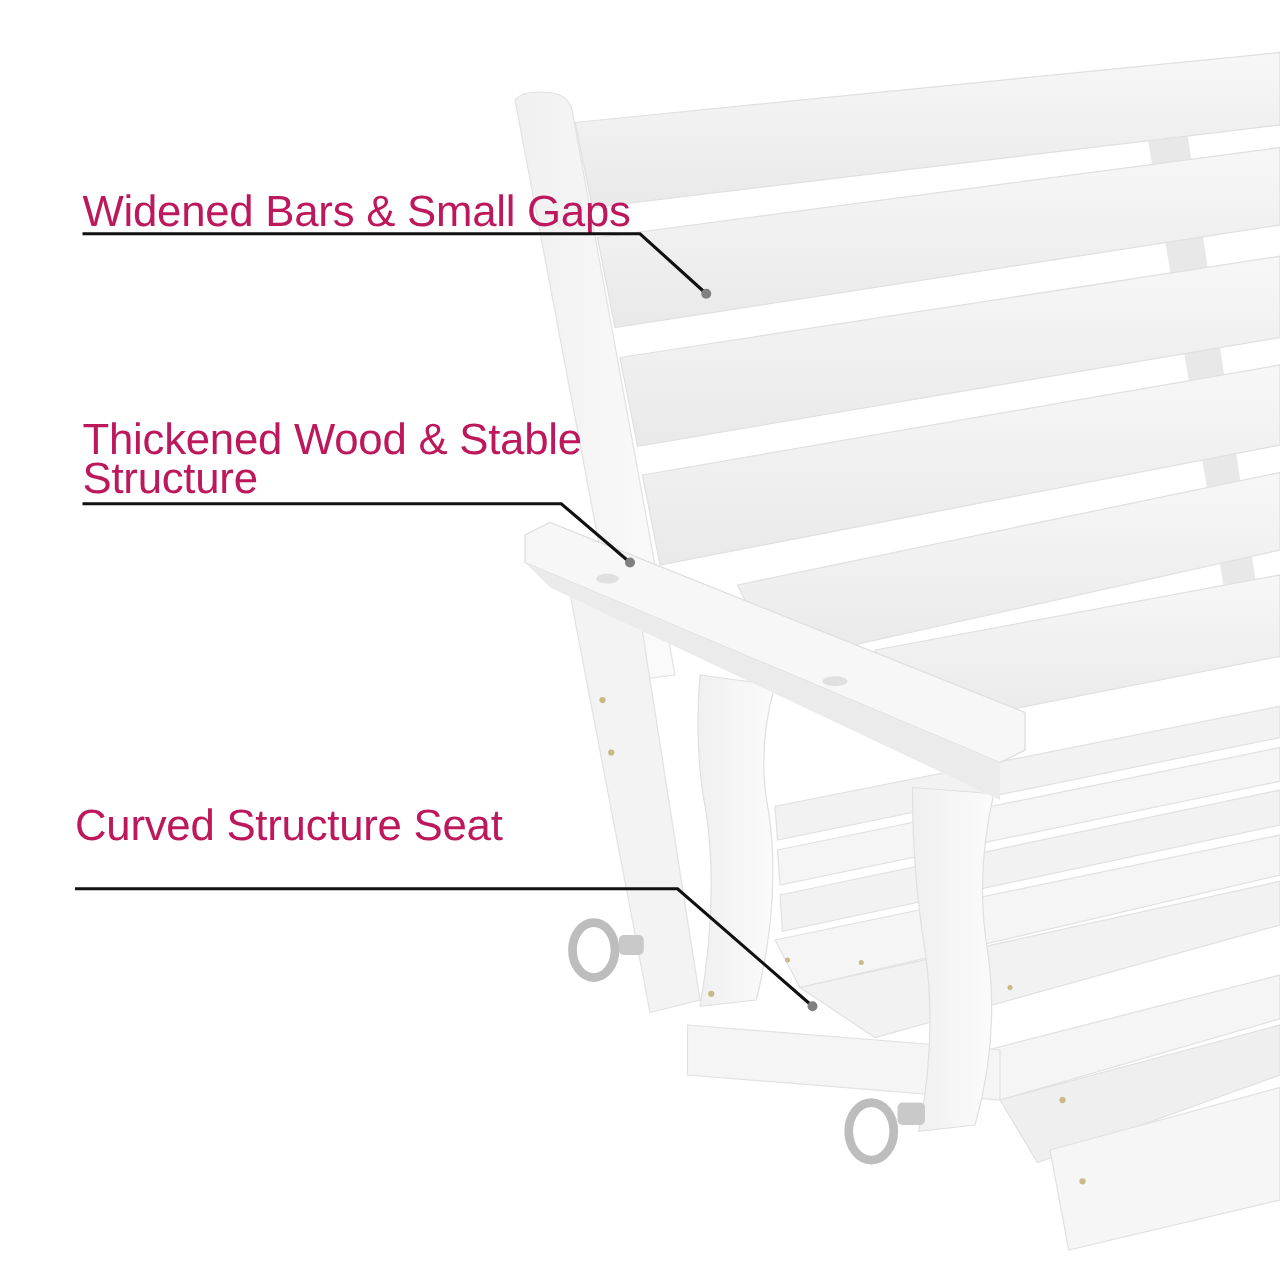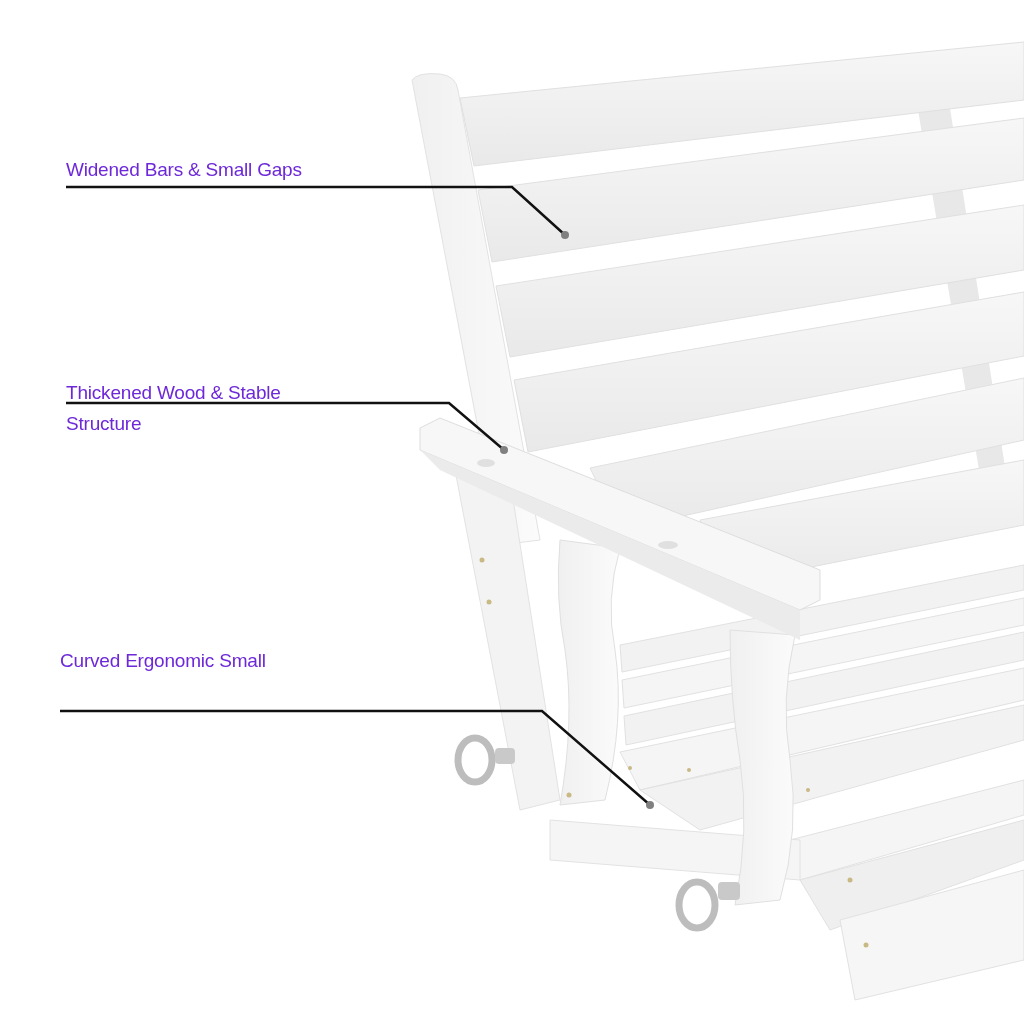--- a/index.html
+++ b/index.html
@@ -1,20 +1,20 @@
 <!DOCTYPE html>
 <html><head>
   <meta charset="utf-8">
   <style>
     html, body { margin: 0; padding: 0; background: #ffffff; }
     body { width: 1024px; height: 1024px; position: relative; overflow: hidden;
            font-family: "Liberation Sans", "DejaVu Sans", sans-serif; }
     .stage { position: absolute; left: 0; top: 0; width: 1024px; height: 1024px; }
     .product { position: absolute; left: 0; top: 0; width: 1024px; height: 1024px; }
-    .callout-text { position: absolute; color: #6d28d9; font-size: 19px; line-height: 31px;
+    .callout-text { position: absolute; color: #be185d; font-size: 35px; line-height: 31px;
                     letter-spacing: -0.2px; white-space: nowrap; }
     .callout-text .line { display: block; }
     .leaders { position: absolute; left: 0; top: 0; width: 1024px; height: 1024px; pointer-events: none; }
   </style>
 </head>
 <body>
 
 <div class="stage">
 
   <svg class="product" viewBox="0 0 1024 1024" xmlns="http://www.w3.org/2000/svg">
@@ -89,26 +89,26 @@
     <g>
       <ellipse cx="697" cy="905" rx="18" ry="23" fill="none" stroke="#bdbdbd" stroke-width="7"></ellipse>
       <rect x="718" y="882" width="22" height="18" rx="4" fill="#c9c9c9"></rect>
     </g>
   </svg>
 
   <div id="callout-layer">
       <div class="callout-text" style="left: 66px; top: 154px;">
         <span class="line">Widened Bars &amp; Small Gaps</span>
       </div>
-      <div class="callout-text" style="left: 66px; top: 336px; margin-top: 41px;">
+      <div class="callout-text" style="left: 66px; top: 336px;">
         <span class="line">Thickened Wood &amp; Stable</span>
         <span class="line">Structure</span>
       </div>
       <div class="callout-text" style="left: 60px; top: 645px;">
-        <span class="line">Curved Ergonomic Small</span>
+        <span class="line">Curved Structure Seat</span>
       </div>
     </div>
 
   <svg class="leaders" id="leaders" viewBox="0 0 1024 1024" xmlns="http://www.w3.org/2000/svg">
       <polyline points="66,187 512,187 565,235" fill="none" stroke="#111111" stroke-width="2.5"></polyline>
       <circle cx="565" cy="235" r="4" fill="#808080"></circle>
       <polyline points="66,403 449,403 504,450" fill="none" stroke="#111111" stroke-width="2.5"></polyline>
       <circle cx="504" cy="450" r="4" fill="#808080"></circle>
       <polyline points="60,711 542,711 650,805" fill="none" stroke="#111111" stroke-width="2.5"></polyline>
       <circle cx="650" cy="805" r="4" fill="#808080"></circle>

